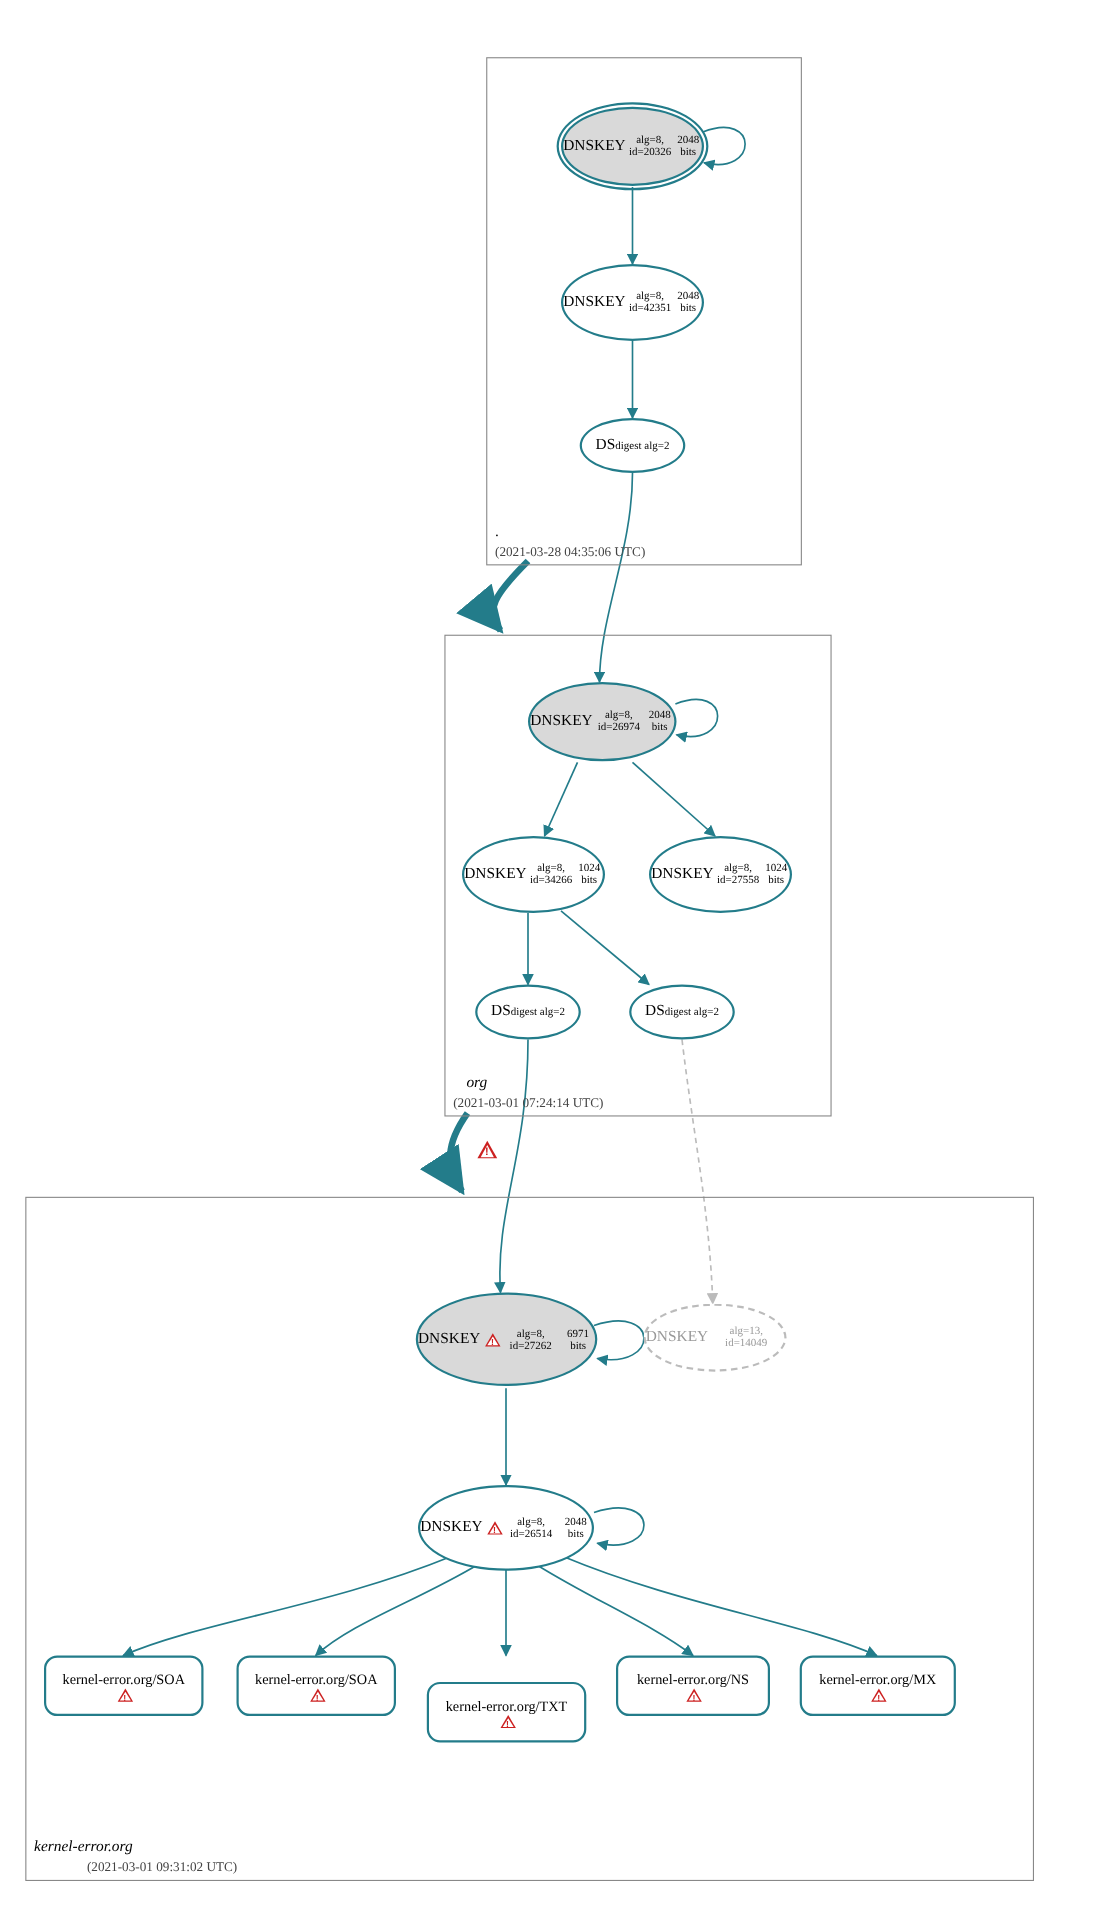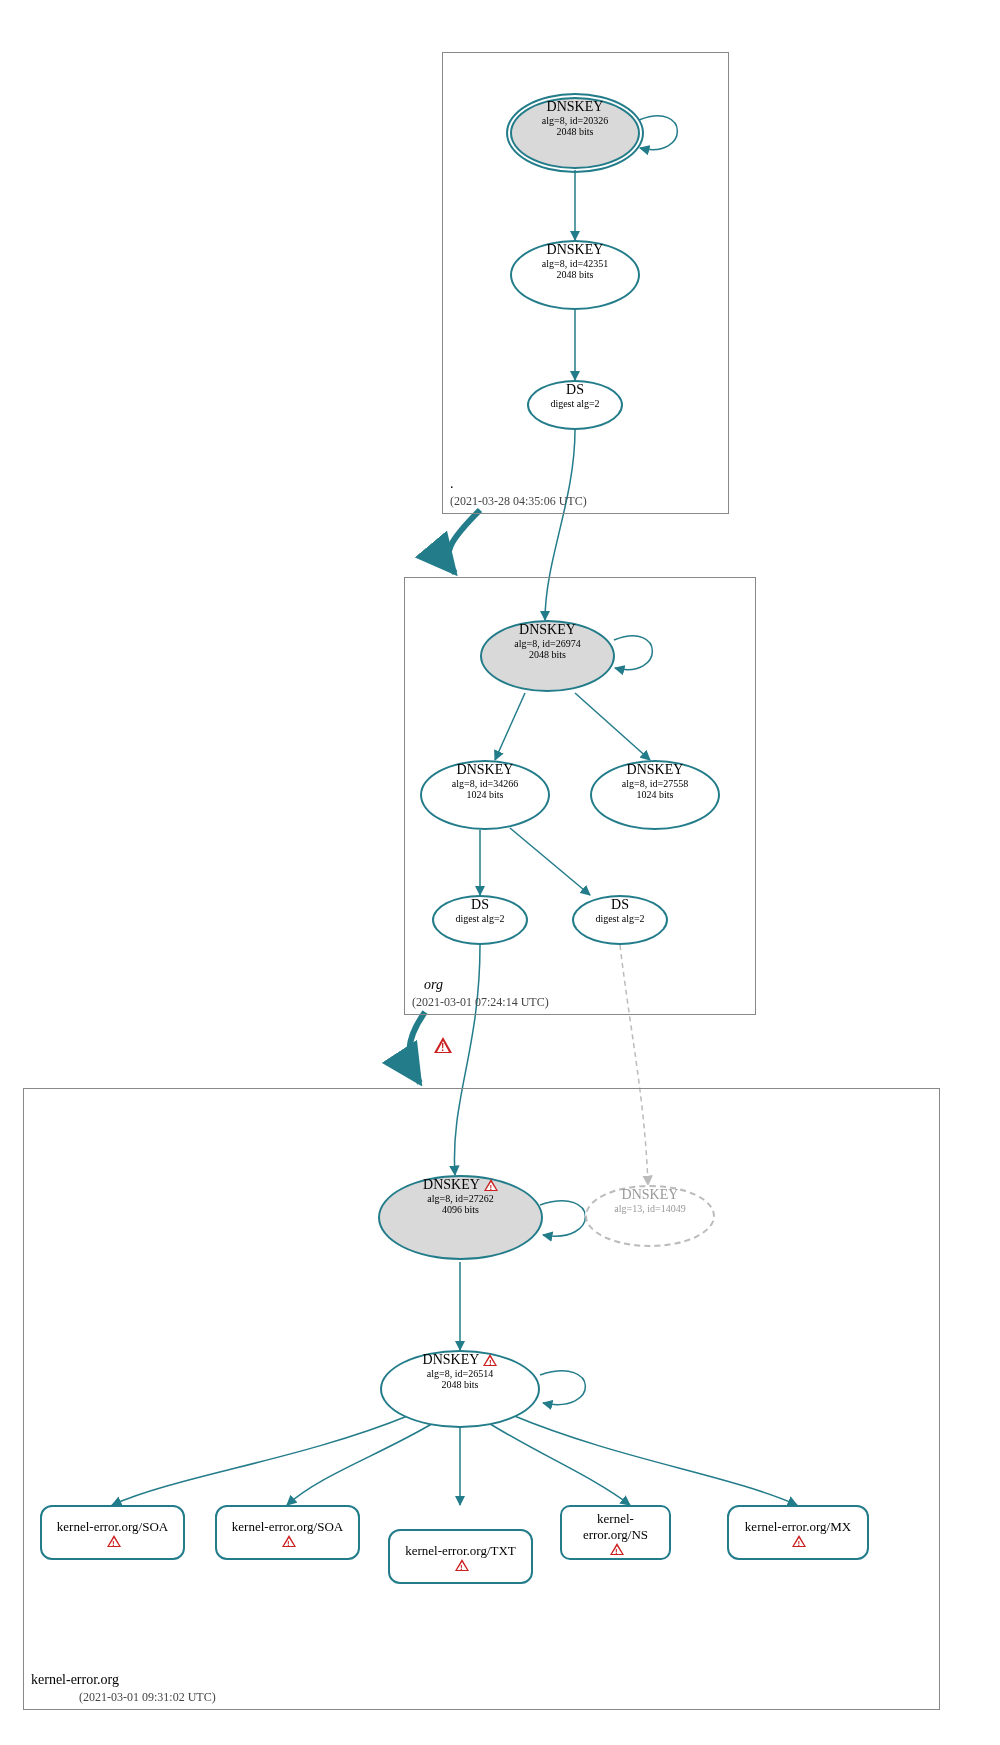--- a/index.html
+++ b/index.html
@@ -32,21 +32,21 @@
     position: absolute;
     font-size: 12px;
     color: #444;
   }
   .node-ellipse {
     position: absolute;
     border: 2px solid #237c8a;
     border-radius: 50%;
     background: #fff;
     display: flex;
-    flex-direction: column;
+    justify-content: center;
     align-items: center;
     text-align: center;
     box-sizing: border-box;
   }
   .node-ellipse.ksk { background: #d9d9d9; }
   .node-ellipse.ksk-double::before {
     content: "";
     position: absolute;
     top: -6px; left: -6px; right: -6px; bottom: -6px;
     border: 2px solid #237c8a;
@@ -163,21 +163,21 @@
 
   <div class="zone-box" style="left:442px; top:52px; width:285px; height:460px;"></div>
   <div class="zone-label" style="left:450px; top:476px;">.</div>
   <div class="zone-sublabel" style="left:450px; top:494px;">(2021-03-28 04:35:06 UTC)</div>
 
   <div class="zone-box" style="left:404px; top:577px; width:350px; height:436px;"></div>
   <div class="zone-label" style="left:424px; top:977px;font-style:italic;">org</div>
   <div class="zone-sublabel" style="left:412px; top:995px;">(2021-03-01 07:24:14 UTC)</div>
 
   <div class="zone-box" style="left:23px; top:1088px; width:915px; height:620px;"></div>
-  <div class="zone-label" style="left:31px; top:1672px;">kernel-error.org</div>
+  <div class="zone-label" style="left:31px; top:1672px;font-style:italic;">kernel-error.org</div>
   <div class="zone-sublabel" style="left:31px; top:1690px;margin-left:48px;">(2021-03-01 09:31:02 UTC)</div>
 
   <div class="node-ellipse ksk ksk-double" style="left:510px; top:97px; width:130px; height:72px;">
     <div class="node-title">DNSKEY</div>
     <div class="node-sub">alg=8, id=20326</div>
     <div class="node-sub">2048 bits</div>
   </div>
   <div class="node-ellipse" style="left:510px; top:240px; width:130px; height:70px;">
     <div class="node-title">DNSKEY</div>
     <div class="node-sub">alg=8, id=42351</div>
@@ -221,21 +221,21 @@
   <div class="node-ellipse ksk" style="left:378px; top:1175px; width:165px; height:85px;">
     <div style="display:flex;align-items:center;gap:2px;">
       <span class="node-title">DNSKEY</span>
       <span class="warning-icon">
           <span class="tri"></span>
           <span class="tri-inner"></span>
           <span class="bang">!</span>
         </span>
     </div>
     <div class="node-sub">alg=8, id=27262</div>
-    <div class="node-sub">4096 bits</div>
+    <div class="node-sub">6971 bits</div>
   </div>
 
   <div class="node-ellipse node-dashed" style="left:585px; top:1185px; width:130px; height:62px;">
     <div class="node-title" style="color:#999;">DNSKEY</div>
     <div class="node-sub" style="color:#999;">alg=13, id=14049</div>
   </div>
 
   <div class="node-ellipse" style="left:380px; top:1350px; width:160px; height:78px;">
     <div style="display:flex;align-items:center;gap:2px;">
       <span class="node-title">DNSKEY</span>
@@ -266,21 +266,21 @@
       </span>
   </div>
   <div class="node-rect" style="left:388px; top:1505px; width:145px; height:55px;margin-top:24px;">
     <span>kernel-error.org/TXT</span>
     <span class="warning-icon">
         <span class="tri"></span>
         <span class="tri-inner"></span>
         <span class="bang">!</span>
       </span>
   </div>
-  <div class="node-rect" style="left:560px; top:1505px; width:111px; height:55px;border-radius:10px;">
+  <div class="node-rect" style="left:560px; top:1505px; width:140px; height:55px;">
     <span>kernel-error.org/NS</span>
     <span class="warning-icon">
         <span class="tri"></span>
         <span class="tri-inner"></span>
         <span class="bang">!</span>
       </span>
   </div>
   <div class="node-rect" style="left:727px; top:1505px; width:142px; height:55px;">
     <span>kernel-error.org/MX</span>
     <span class="warning-icon">

